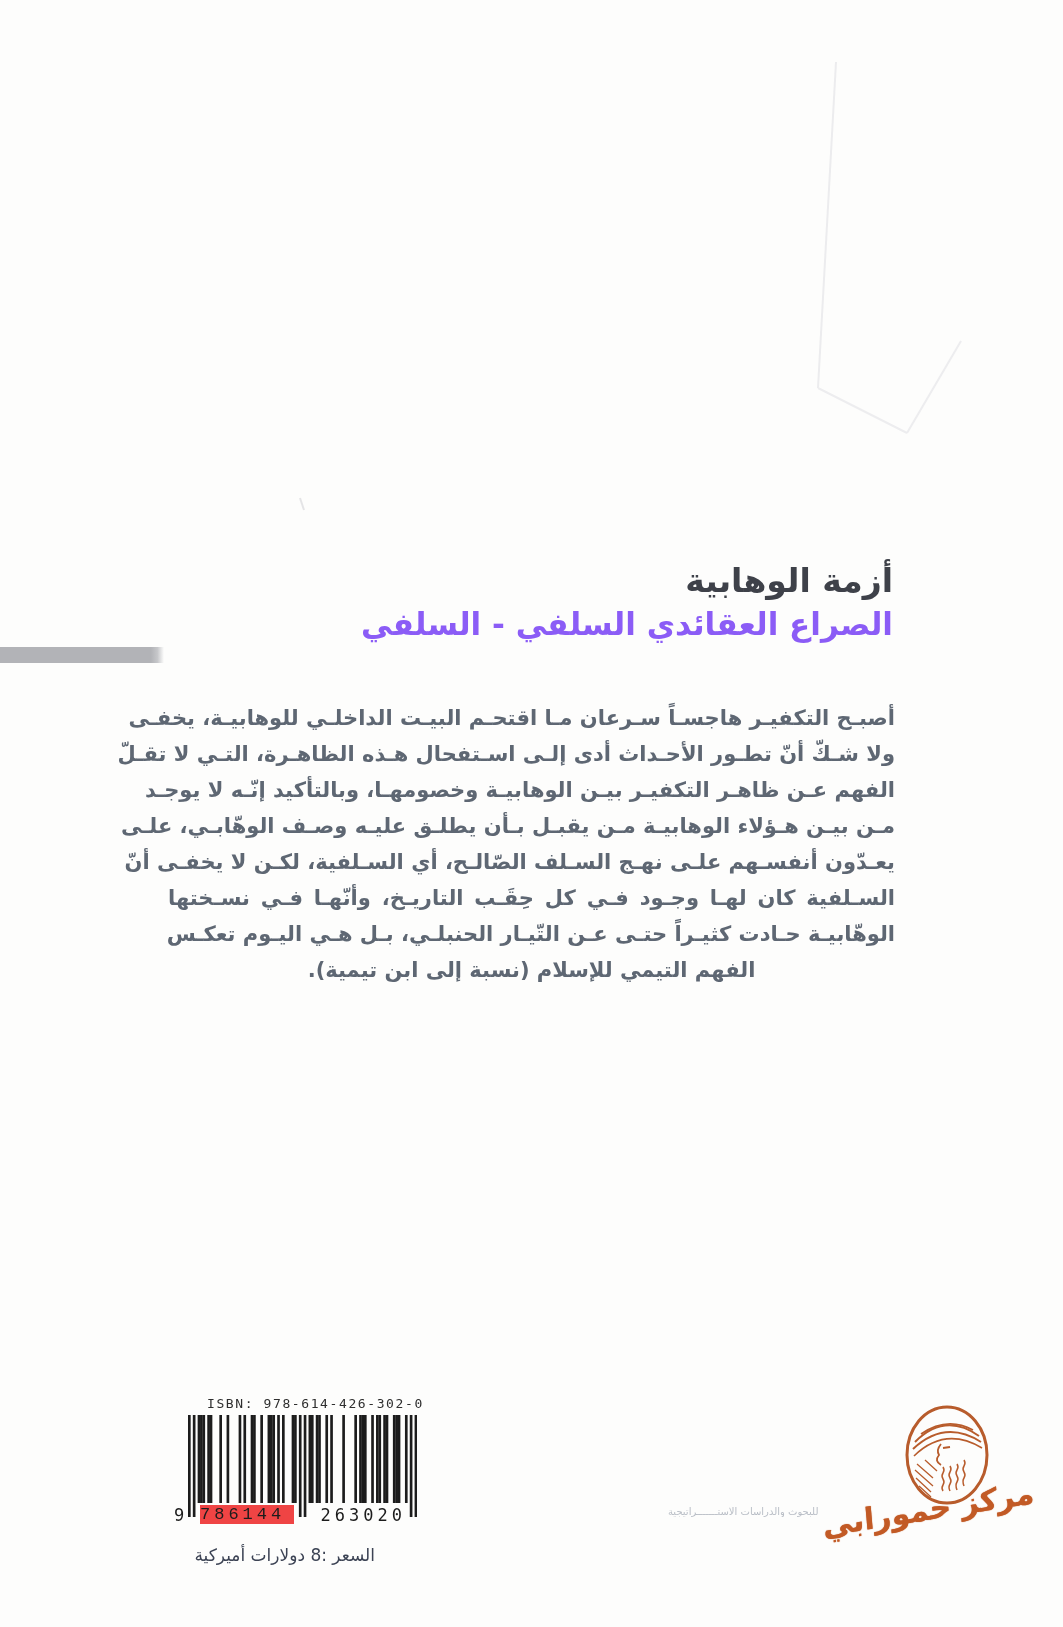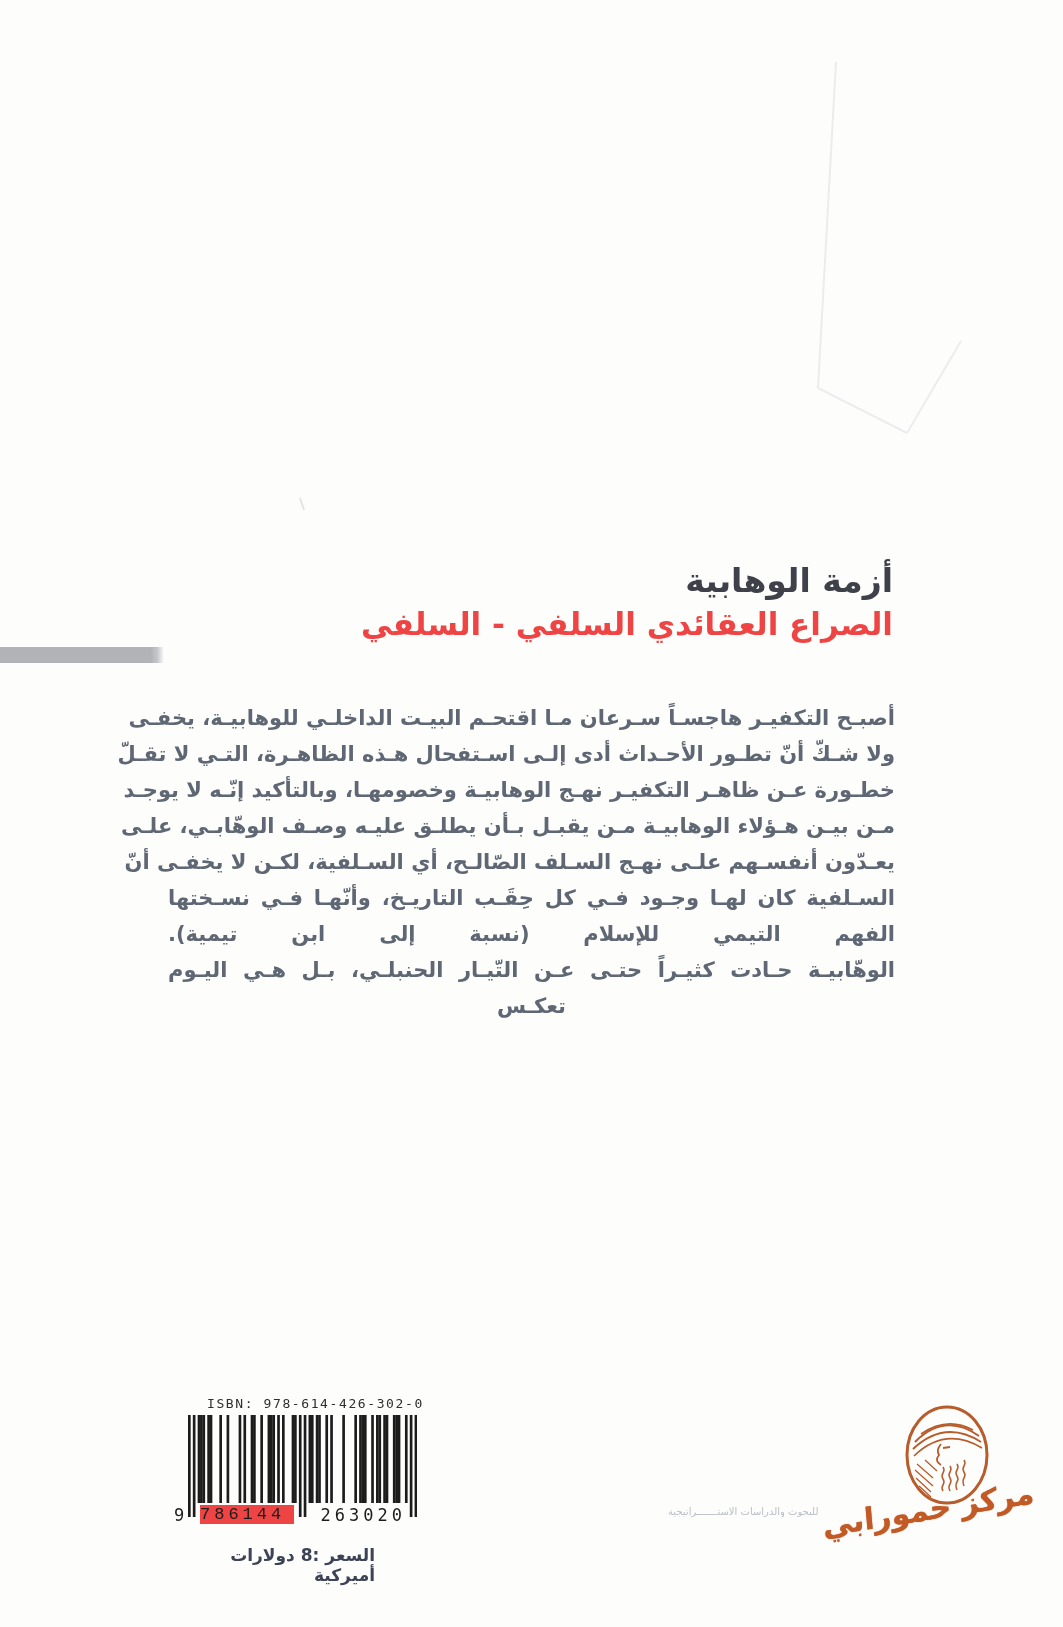--- a/index.html
+++ b/index.html
@@ -15,21 +15,21 @@
   .stripe{
     position:absolute;left:0;top:647px;width:164px;height:16px;
     background:linear-gradient(to right,#b2b3b7 0 92%,#c6c7ca 96%,transparent);
   }
   .title-block{position:absolute;right:170px;top:560px;text-align:right;direction:rtl;}
   .book-title{
     font-size:33px;font-weight:bold;color:#3e4149;line-height:1.25;
     letter-spacing:0;
   }
   .book-subtitle{
-    font-size:31px;font-weight:bold;color:#ef4444;line-height:1.3;margin-top:3px;
+    font-size:31px;font-weight:bold;color:#8b5cf6;line-height:1.3;margin-top:3px;
   }
   .blurb{
     position:absolute;right:168px;top:700px;width:727px;
     direction:rtl;color:#5e6773;font-size:21px;font-weight:bold;
   }
   .blurb-line{
     height:36px;line-height:36px;
     text-align:justify;text-align-last:justify;
     white-space:nowrap;
   }
@@ -44,21 +44,21 @@
   .barcode-svg{position:absolute;left:0;top:0;}
   .barcode-digits{
     position:absolute;left:0;top:88px;width:229px;height:26px;
     font-family:"DejaVu Sans Mono",monospace;font-size:17px;color:#1c1c1c;
   }
   .bd-first{position:absolute;left:-14px;top:2px;}
   .bd-g1{position:absolute;left:12px;top:2px;width:94px;text-align:left;letter-spacing:4px;background:#ef4444;font-family:Liberation Mono, monospace;}
   .bd-g2{position:absolute;left:124px;top:2px;width:94px;text-align:right;letter-spacing:4px;background:#fdfdfc;}
   .price{
     position:absolute;left:175px;top:1545px;width:200px;direction:rtl;text-align:right;
-    font-size:17px;font-weight:bold;color:#3c4354;
+    font-size:17px;font-weight:normal;color:#3c4354;
   }
   
   .publisher{position:absolute;right:0;top:1390px;width:440px;height:200px;}
   .emblem{position:absolute;left:278px;top:14px;}
   .publisher-name{
     position:absolute;left:222px;top:100px;width:190px;
     direction:rtl;text-align:center;
     font-size:30px;font-weight:bold;color:#c25a25;
     transform:rotate(-9deg) skewX(-4deg);
     text-shadow:0 0 1px #c25a25;
@@ -85,26 +85,26 @@
   <div class="stripe"></div>
 
   <div class="title-block">
     <div class="book-title">أزمة الوهابية</div>
     <div class="book-subtitle">الصراع العقائدي السلفي - السلفي</div>
   </div>
 
   <div class="blurb">
       <div class="blurb-line">أصبـح التكفيـر هاجسـاً سـرعان مـا اقتحـم البيـت الداخلـي للوهابيـة، يخفـى</div>
       <div class="blurb-line">ولا شـكّ أنّ تطـور الأحـداث أدى إلـى اسـتفحال هـذه الظاهـرة، التـي لا تقـلّ</div>
-      <div class="blurb-line">خطـورة عـن ظاهـر التكفيـر نهـج الوهابيـة وخصومهـا، وبالتأكيد إنّـه لا يوجـد</div>
+      <div class="blurb-line">الفهم عـن ظاهـر التكفيـر بيـن الوهابيـة وخصومهـا، وبالتأكيد إنّـه لا يوجـد</div>
       <div class="blurb-line">مـن بيـن هـؤلاء الوهابيـة مـن يقبـل بـأن يطلـق عليـه وصـف الوهّابـي، علـى</div>
       <div class="blurb-line">يعـدّون أنفسـهم علـى نهـج السـلف الصّالـح، أي السـلفية، لكـن لا يخفـى أنّ</div>
       <div class="blurb-line">السـلفية كان لهـا وجـود فـي كل حِقَـب التاريـخ، وأنّهـا فـي نسـختها</div>
+      <div class="blurb-line">الوهّابيـة حـادت كثيـراً حتـى عـن التّيـار الحنبلـي، بـل هـي اليـوم تعكـس</div>
       <div class="blurb-line">الفهم التيمي للإسلام (نسبة إلى ابن تيمية).</div>
-      <div class="blurb-line">الوهّابيـة حـادت كثيـراً حتـى عـن التّيـار الحنبلـي، بـل هـي اليـوم تعكـس</div>
     </div>
 
   <div class="isbn-block">
     <div class="isbn-label">ISBN: 978-614-426-302-0</div>
     <div class="barcode-wrap">
       <svg class="barcode-svg" id="barcode-svg" width="229" height="104">
           <rect x="0.00" y="0" width="2.66" height="102" fill="#1c1c1c"></rect>
           <rect x="4.82" y="0" width="2.66" height="102" fill="#1c1c1c"></rect>
           <rect x="9.64" y="0" width="2.66" height="88" fill="#1c1c1c"></rect>
           <rect x="12.05" y="0" width="2.66" height="88" fill="#1c1c1c"></rect>

